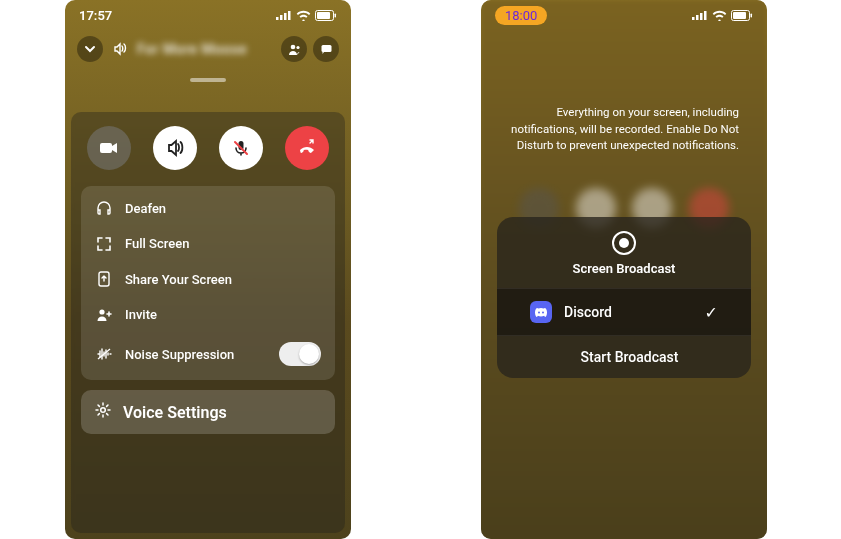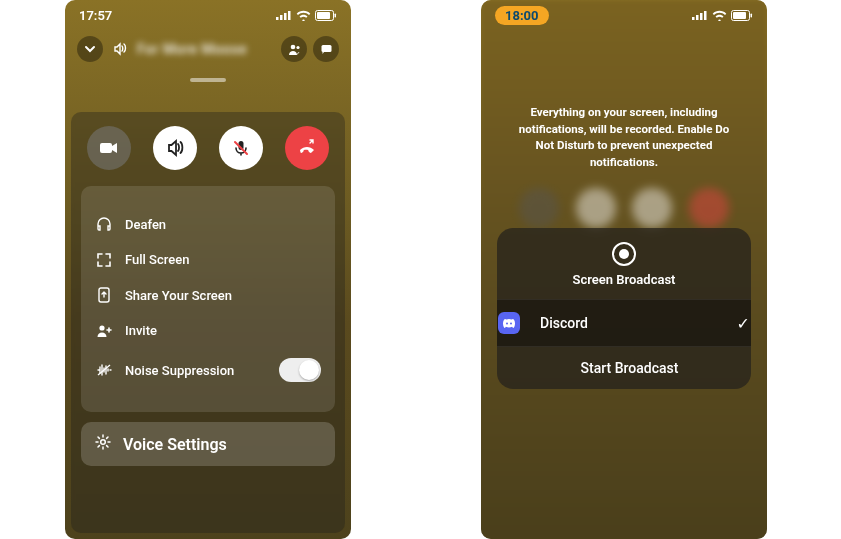--- a/index.html
+++ b/index.html
@@ -25,25 +25,25 @@
     justify-content: space-between;
     align-items: center;
     padding: 0 14px;
     color: #fff;
     font-size: 13px;
     font-weight: 600;
   }
   .status-bar.light .time { color:#fff; }
   .status-bar .time-pill {
     background:#f5a623;
-    color:#0c4a6e;
+    color:#6d28d9;
     border-radius: 12px;
     padding: 2px 10px;
     font-size:13px;
-    font-weight: 700;
+    font-weight: 400;
   }
   .status-icons { display:flex; align-items:center; gap:4px; }
   .status-icons svg { display:block; }
   
   .header {
     display:flex; align-items:center; gap:10px;
     padding: 6px 12px 16px 12px;
     color:#fff;
   }
   .chev-btn {
@@ -91,21 +91,21 @@
     display:flex;align-items:center;justify-content:center;
     background:#fff;
     color:#222;
   }
   .call-btn.dark { background: rgba(120,120,120,0.55); color:#fff; }
   .call-btn.hangup { background:#ed4245; color:#fff; }
   
   .menu {
     background: rgba(255,255,255,0.12);
     border-radius:10px;
-    padding: 20px 0;
+    padding: 4px 0;
   }
   .menu-item {
     display:flex; align-items:center; gap:12px;
     padding: 10px 14px;
     color:#fff;
     font-size:13px;
     font-weight:500;
   }
   .menu-item .icon { width:18px; display:flex; justify-content:center; }
   .menu-item .label { flex:1; }
@@ -140,51 +140,51 @@
     background: linear-gradient(180deg, #7b6320 0%, #6a5620 30%, #5c4c1f 55%, #4a3f1b 100%);
     filter: blur(2px);
   }
   .p2-content {
     position:relative;
     z-index:2;
   }
   .disclaimer {
     color:#fff;
     font-size:11.5px;
-    text-align:center;
+    text-align:right;
     padding: 74px 28px 0 28px;
     line-height:1.45;
-    font-weight:700;
+    font-weight:400;
   }
   .broadcast-sheet {
     position:absolute;
     left:16px; right:16px;
-    top:228px;
+    top:217px;
     background: rgba(40,36,28,0.78);
     border-radius:16px;
     overflow:hidden;
     color:#fff;
   }
   .bs-top {
     display:flex;flex-direction:column;align-items:center;
     padding:14px 0 12px 0;
   }
   .bs-top .record-icon {
     width:24px;height:24px;border-radius:50%;
     border:2px solid #fff;
     display:flex;align-items:center;justify-content:center;
     margin-bottom:6px;
   }
   .bs-top .record-icon .dot {
     width:10px;height:10px;border-radius:50%;background:#fff;
   }
   .bs-title { font-size:13px; font-weight:600; }
   .bs-row {
-    display:flex;align-items:center;gap:20px;
-    padding:12px 1px;
+    display:flex;align-items:center;gap:12px;
+    padding:12px 33px;
     background: rgba(0,0,0,0.35);
     border-top:1px solid rgba(255,255,255,0.08);
     border-bottom:1px solid rgba(255,255,255,0.08);
   }
   .bs-row .app-icon {
     width:22px;height:22px;border-radius:6px;background:#5865f2;
     display:flex;align-items:center;justify-content:center;
   }
   .bs-row .name { flex:1; font-size:14px; font-weight:500; }
   .bs-row .check { font-size:16px; }

